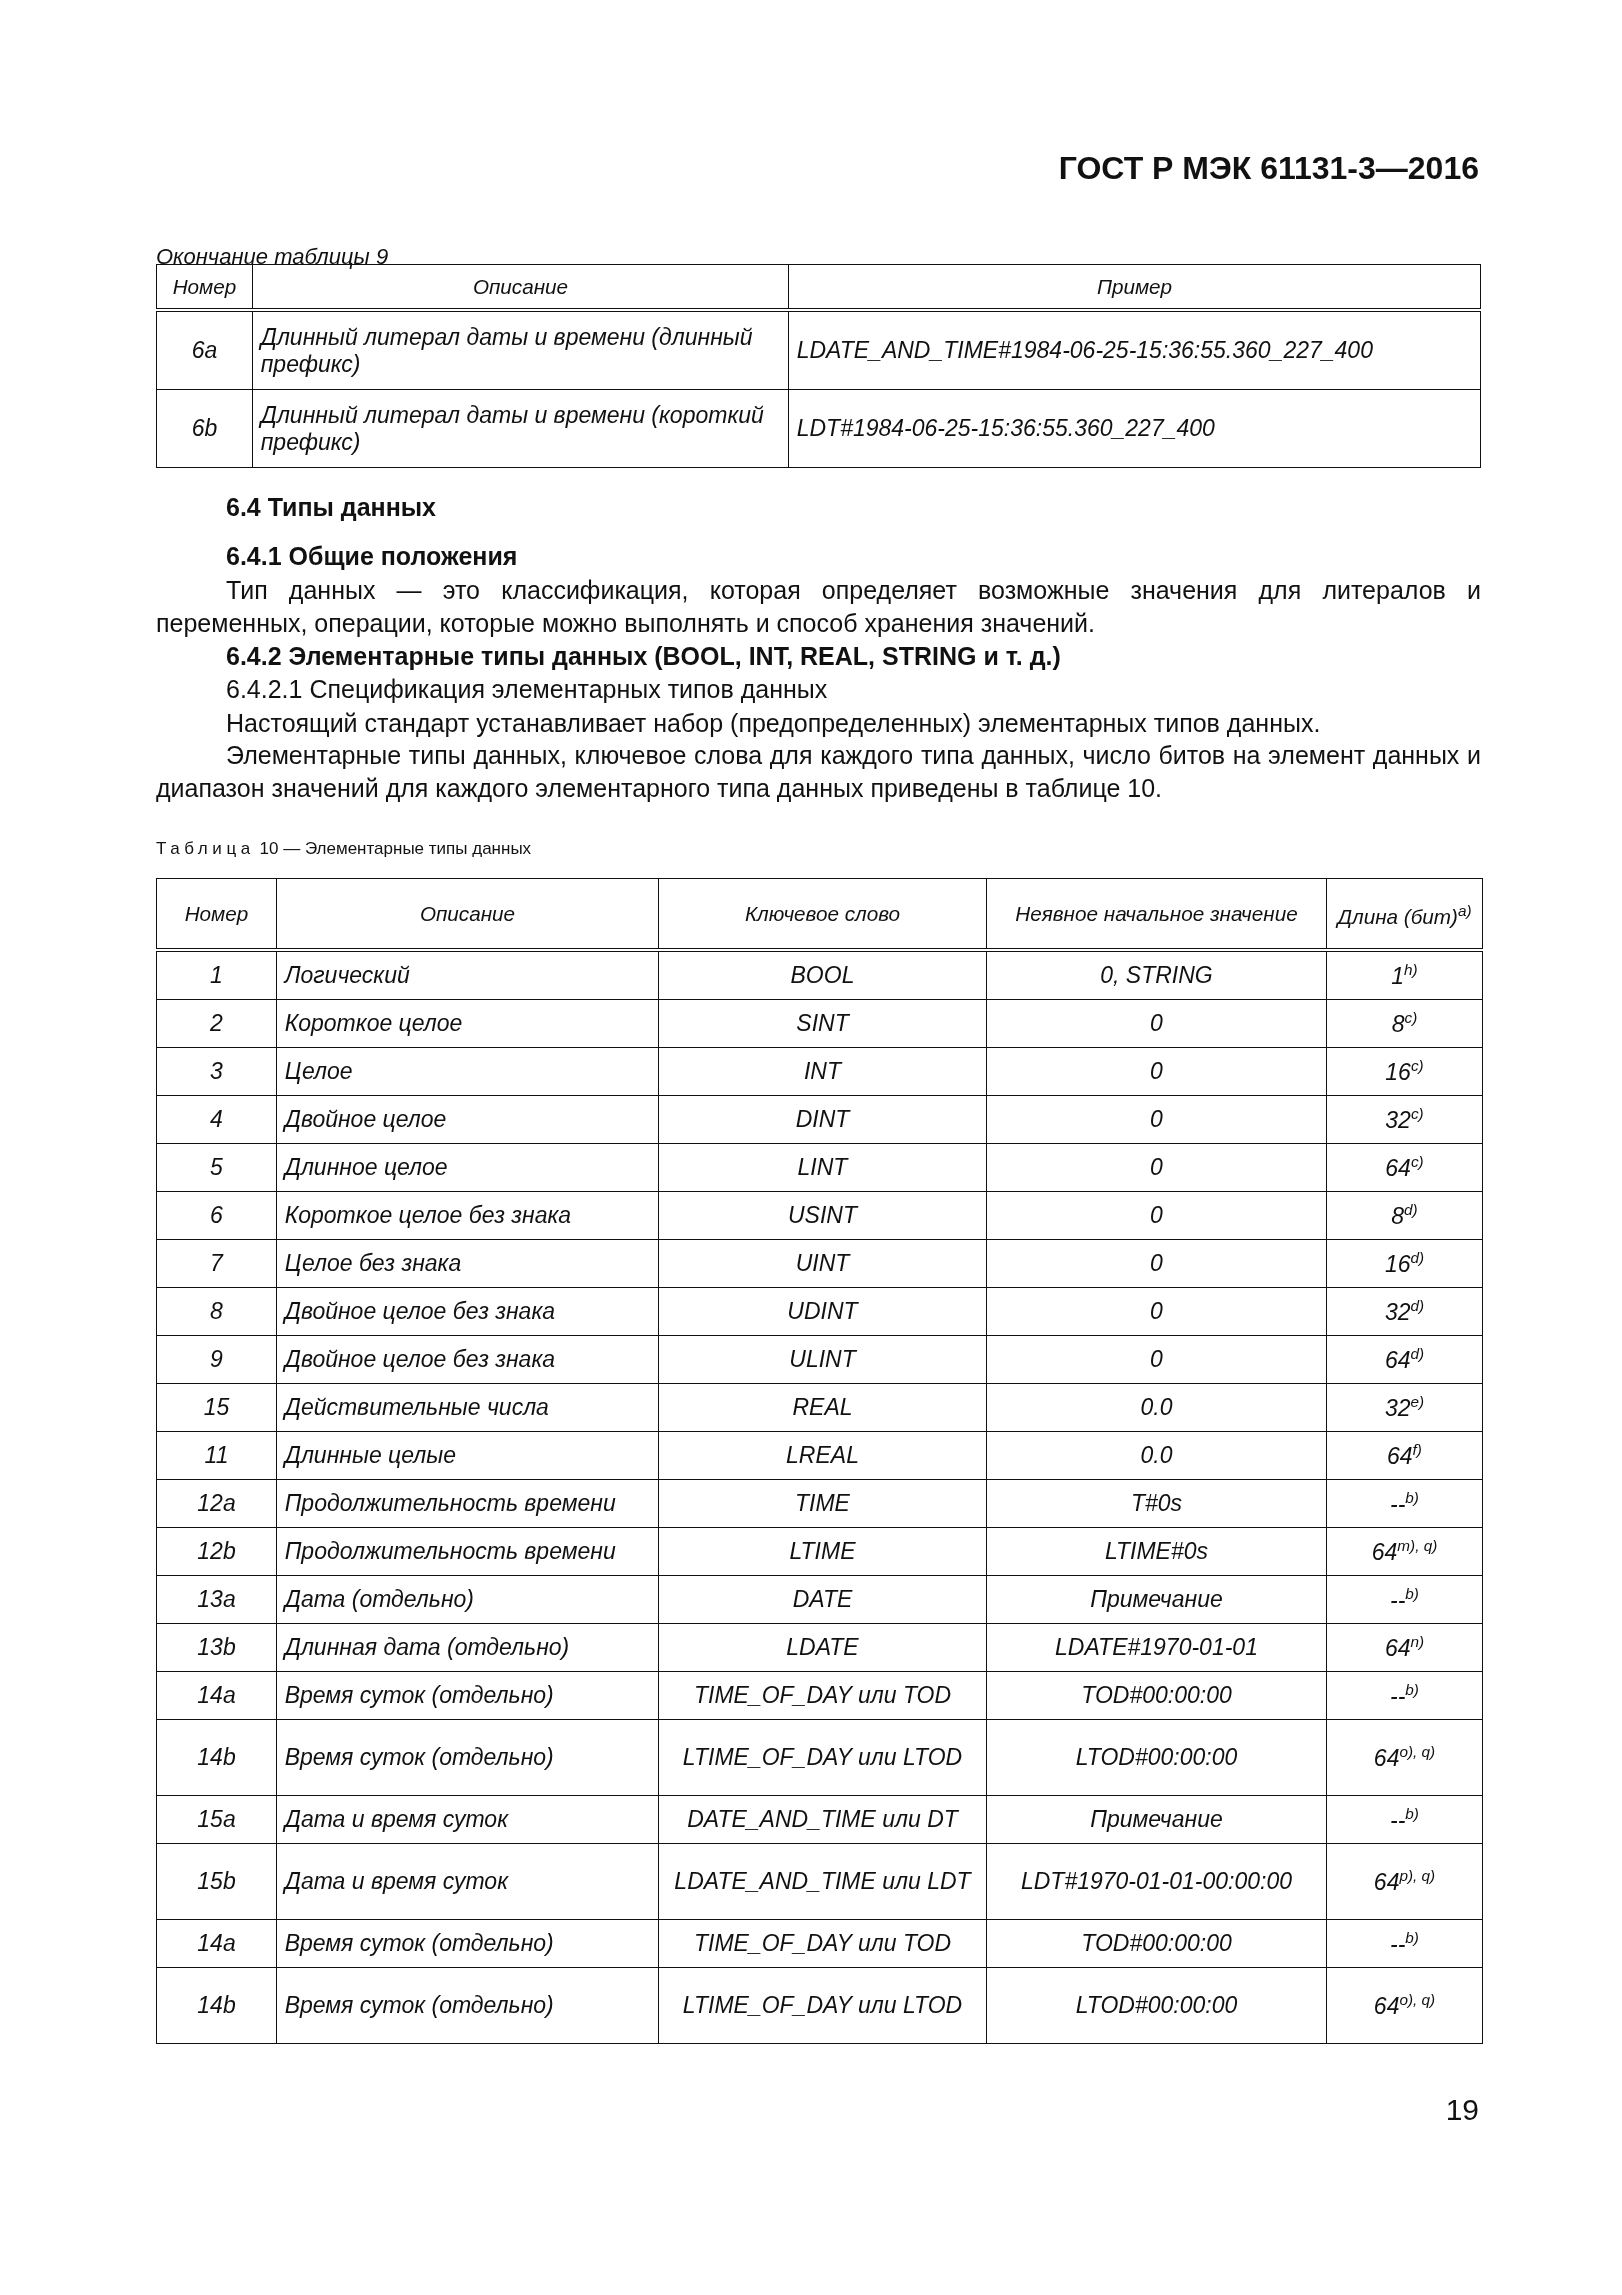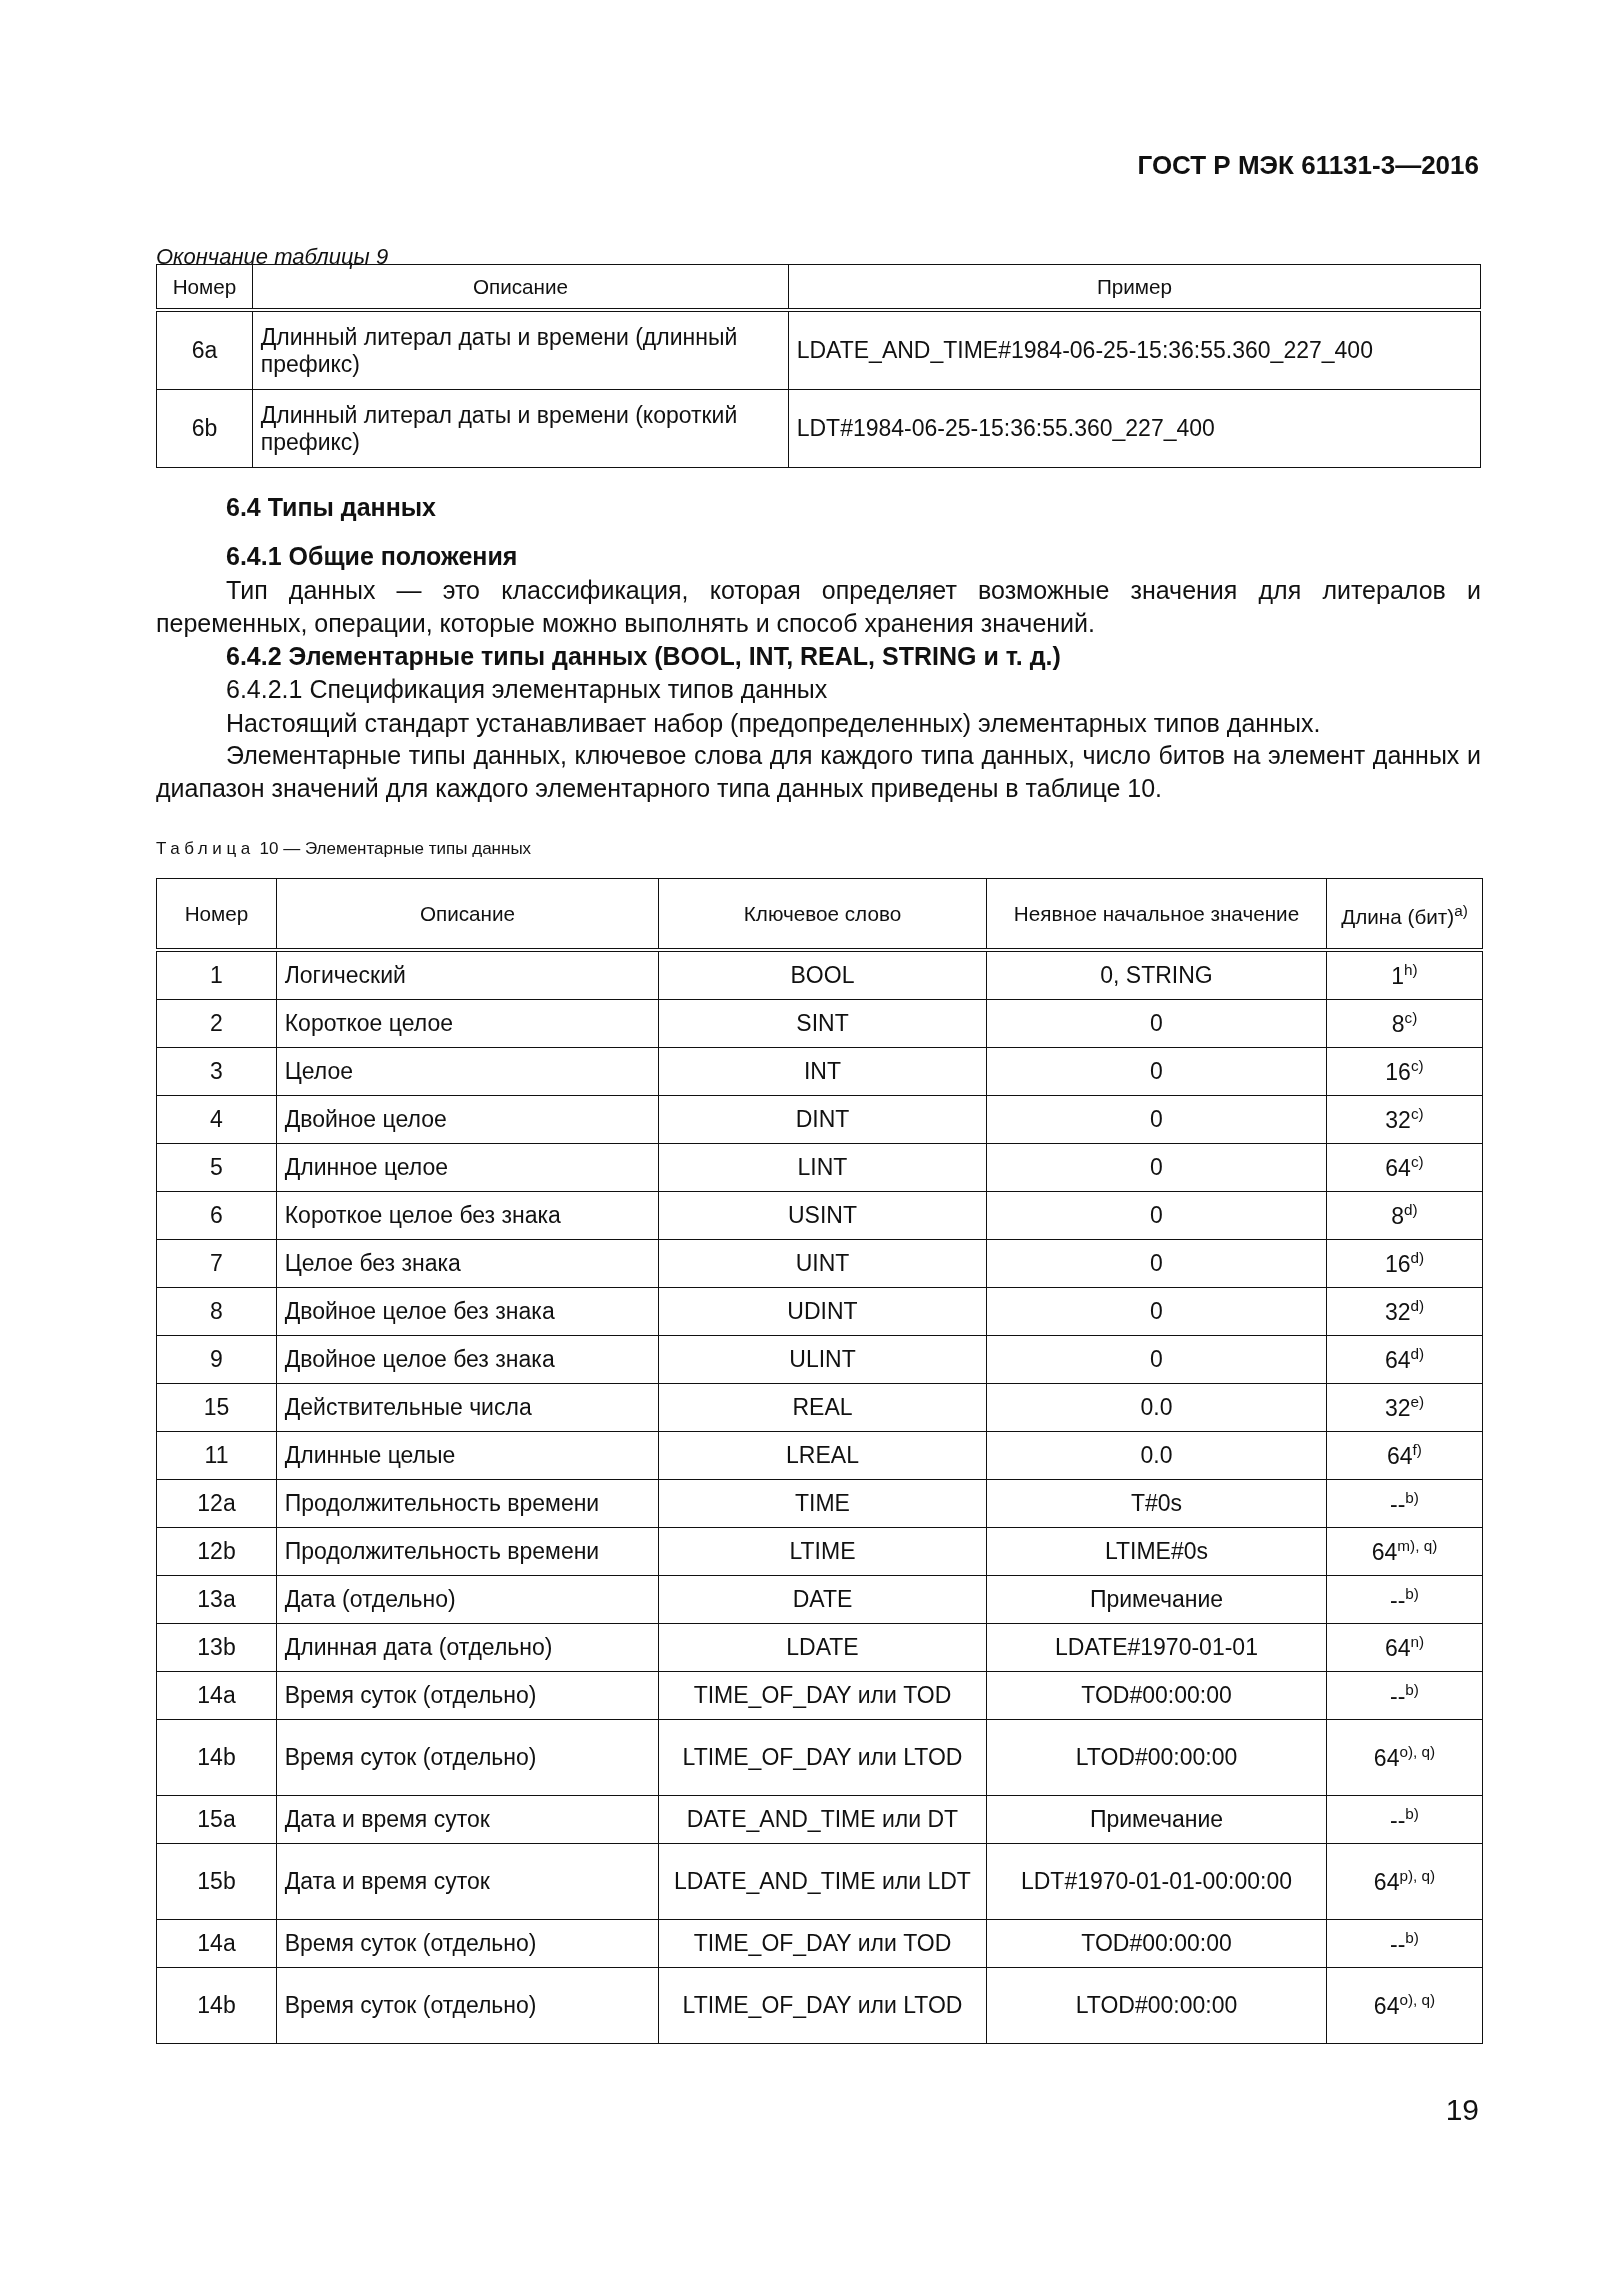--- a/index.html
+++ b/index.html
@@ -1,19 +1,19 @@
 <!DOCTYPE html>
 <html style="font-size:12.2px"><head>
 <meta charset="utf-8">
 <style>
   html,body{margin:0;padding:0;background:#fff;}
   body{width:1623px;height:2295px;position:relative;font-family:"Liberation Sans",sans-serif;color:#111;}
-  .hdr{position:absolute;right:144px;top:150px;font-weight:bold;font-size:26px;}
+  .hdr{position:absolute;right:144px;top:150px;font-weight:bold;font-size:32px;}
   .caption9{position:absolute;left:156px;top:226px;font-style:italic;font-size:22px;margin-top:18px;}
-  table{border-collapse:collapse;position:absolute;left:156px;font-size:23px;}
+  table{border-collapse:collapse;position:absolute;left:156px;font-size:23px;font-style:italic;}
   td,th{border:1.5px solid #111;font-weight:normal;padding:0 7.7px;}
   .t9{top:264px;width:1325px;}
   .t9 th{height:43px;font-size:20.7px;text-align:center;}
   .t9 td{height:77px;}
   .t9 thead tr{border-bottom:4.6px double #111;}
   .c{text-align:center;}
   .l{text-align:left;}
   .para{position:absolute;left:156px;width:1325px;font-size:25px;line-height:33px;}
   .ind{text-indent:70px;}
   .b{font-weight:bold;}

